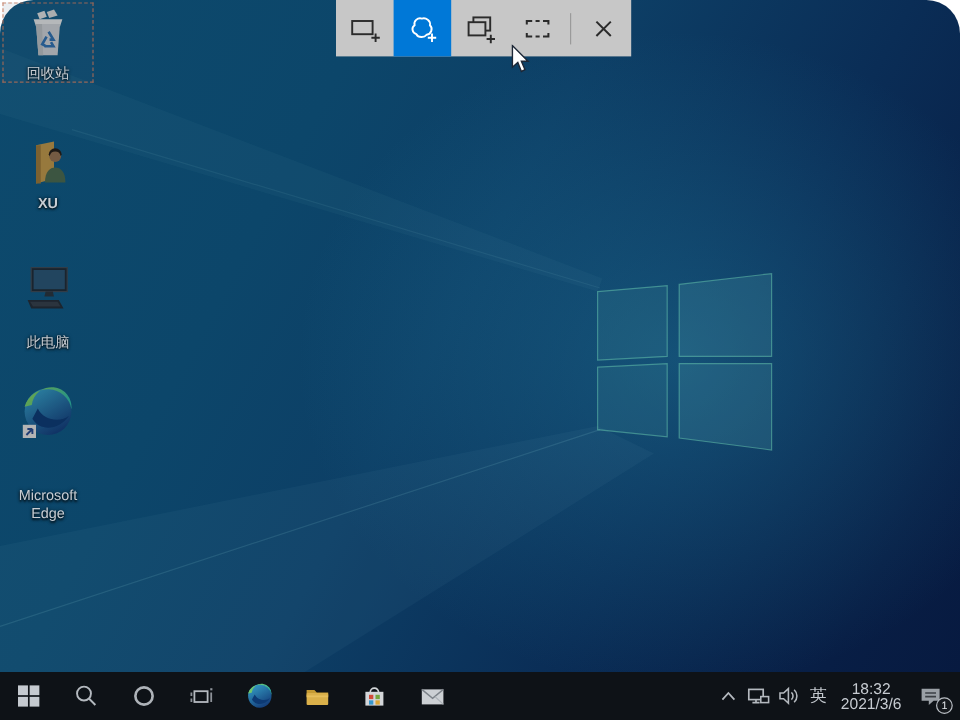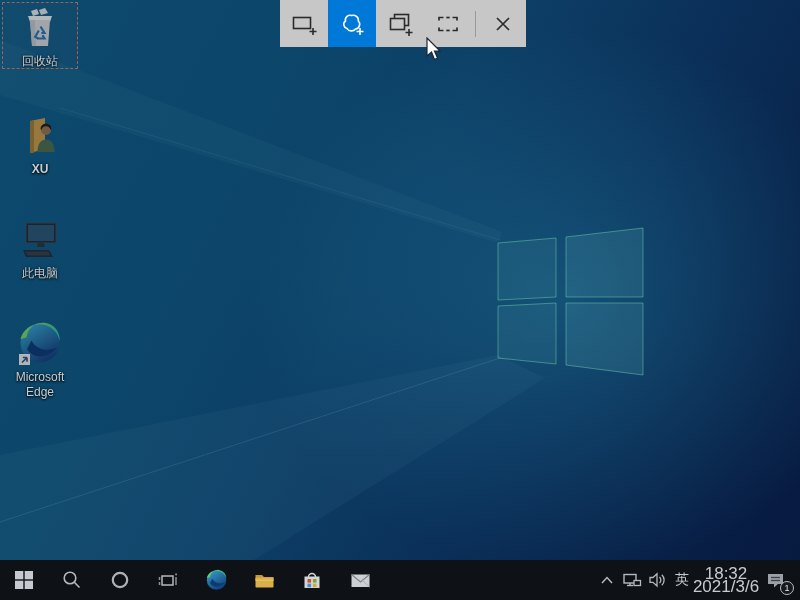--- a/index.html
+++ b/index.html
@@ -1,20 +1,21 @@
 <!DOCTYPE html>
 <html><head>
 <meta charset="utf-8">
 <style>
   * { margin:0; padding:0; box-sizing:border-box; }
   html,body { width:800px; height:600px; overflow:hidden; font-family:"Liberation Sans","DejaVu Sans",sans-serif; }
   .desktop { position:absolute; inset:0; width:800px; height:600px;
     background:
       radial-gradient(440px 380px at 565px 300px, rgba(34,128,162,.42), rgba(34,128,162,0) 72%),
       linear-gradient(118deg, #0d4a6d 0%, #0c466a 28%, #0d3f66 46%, #0a2d56 68%, #081e45 88%, #07193f 100%);
+    border-radius: 28px;
   }
   svg.wallpaper { position:absolute; left:0; top:0; }
 
   
   .dicon { position:absolute; left:2px; width:76px; display:flex; flex-direction:column; align-items:center; padding-top:3px; }
   .dicon .glyph { width:46px; height:46px; filter:brightness(.82); }
   .dicon .label { margin-top:3px; font-size:12px; line-height:15px; color:#c8cdd3; text-align:center; max-width:70px;
     text-shadow:0 1px 2px rgba(0,0,0,.9), 0 0 3px rgba(0,0,0,.7); }
   .dicon.selected { outline:1px dashed rgba(193,112,82,.75); outline-offset:-1px; background:rgba(60,90,120,.10); }
 
@@ -26,21 +27,21 @@
   .closebtn { width:47px; display:flex; align-items:center; justify-content:center; color:#2b2b2b; }
 
   .cursor { position:absolute; left:426px; top:37px; z-index:60; }
 
   
   .taskbar { position:absolute; left:0; top:560px; width:800px; height:40px; background:#0e1217; display:flex; align-items:center; z-index:45; }
   .tbtn { width:48px; height:40px; display:flex; align-items:center; justify-content:center; }
   .tray { margin-left:auto; display:flex; align-items:center; height:40px; padding-right:5px; }
   .traybtn { height:40px; display:flex; align-items:center; justify-content:center; }
   .ime { width:26px; font-size:14px; color:#c3c8ce; text-align:center; }
-  .clock { width:62px; display:flex; flex-direction:column; align-items:center; justify-content:center; color:#c6cbd1; font-size:17px; line-height:13px; }
+  .clock { width:62px; display:flex; flex-direction:column; align-items:center; justify-content:center; color:#c6cbd1; font-size:13px; line-height:13px; }
   .notif { position:relative; width:38px; }
   .badge { position:absolute; right:1px; bottom:5px; width:14px; height:14px; border-radius:50%; background:#15181c; border:1px solid #b9bec4;
     color:#e3e6e9; font-size:9px; display:flex; align-items:center; justify-content:center; }
 </style>
 </head>
 <body>
 
 <div class="desktop">
 
   <svg class="wallpaper" width="800" height="600">
@@ -80,34 +81,34 @@
         <polygon points="13,8 28,5 28,36 13,40" fill="#b8934a"></polygon>
         <polygon points="13,8 17,8 17,40 13,40" fill="#97763a"></polygon>
         <circle cx="29" cy="17" r="5" fill="#8d6e52"></circle>
         <path d="M23.5 16 a5.5 5.5 0 0 1 11 0 l-1 1 a4.6 4.6 0 0 0 -9 0 z" fill="#241f1b"></path>
         <path d="M20.5 39 C20.5 30 24.5 26.5 29 26.5 C33.5 26.5 37.5 30 37.5 39 Z" fill="#49684f"></path>
       </svg>
     </div>
     <div class="label">XU</div>
   </div>
 
-  <div class="dicon" style="top:214px;">
+  <div class="dicon" style="top:214px;gap:12px;">
     <div class="glyph">
       <svg width="46" height="46" viewBox="0 0 46 46">
         <rect x="9" y="6" width="30" height="20" fill="#202c38" stroke="#3c4956" stroke-width="1"></rect>
         <rect x="11" y="8" width="26" height="16" fill="#2a5474"></rect>
         <polygon points="21,26 27,26 28,30 20,30" fill="#283440"></polygon>
         <polygon points="6,33 32,33 36,40 9,40" fill="#232d38"></polygon>
         <polygon points="8,34.5 31,34.5 33.5,38.5 10.5,38.5" fill="#343f4b"></polygon>
       </svg>
     </div>
     <div class="label">此电脑</div>
   </div>
 
-  <div class="dicon" style="top:318px;">
+  <div class="dicon" style="top:318px;gap:36px;">
     <div class="glyph">
       <svg width="46" height="46" viewBox="0 0 46 46">
         <defs>
           <linearGradient id="egB" x1="0" y1="0" x2="0.6" y2="1">
             <stop offset="0" stop-color="#38a7cc"></stop>
               <stop offset="1" stop-color="#143f7c"></stop>
           </linearGradient>
           <linearGradient id="egG" x1="0" y1="0" x2="1" y2="0.4">
             <stop offset="0" stop-color="#8ed04f"></stop>
               <stop offset="1" stop-color="#2fb3a3"></stop>

